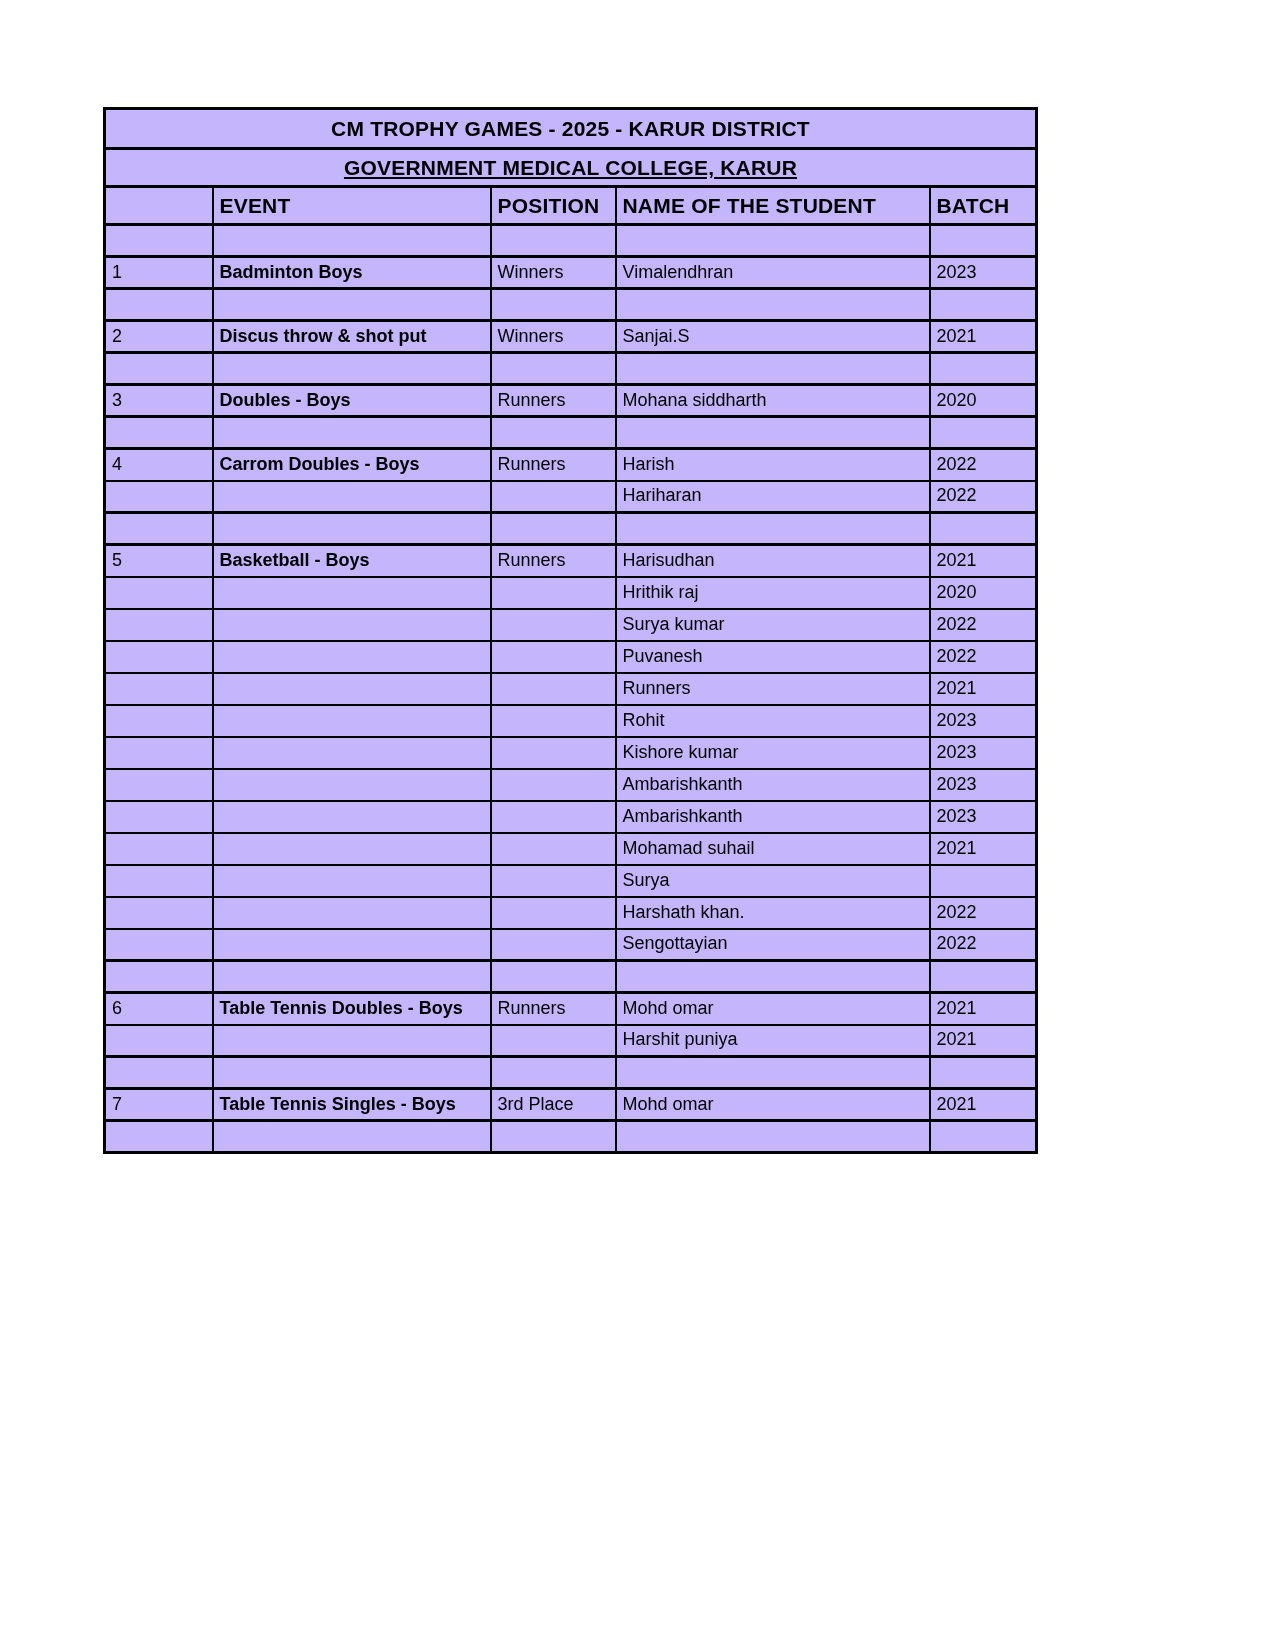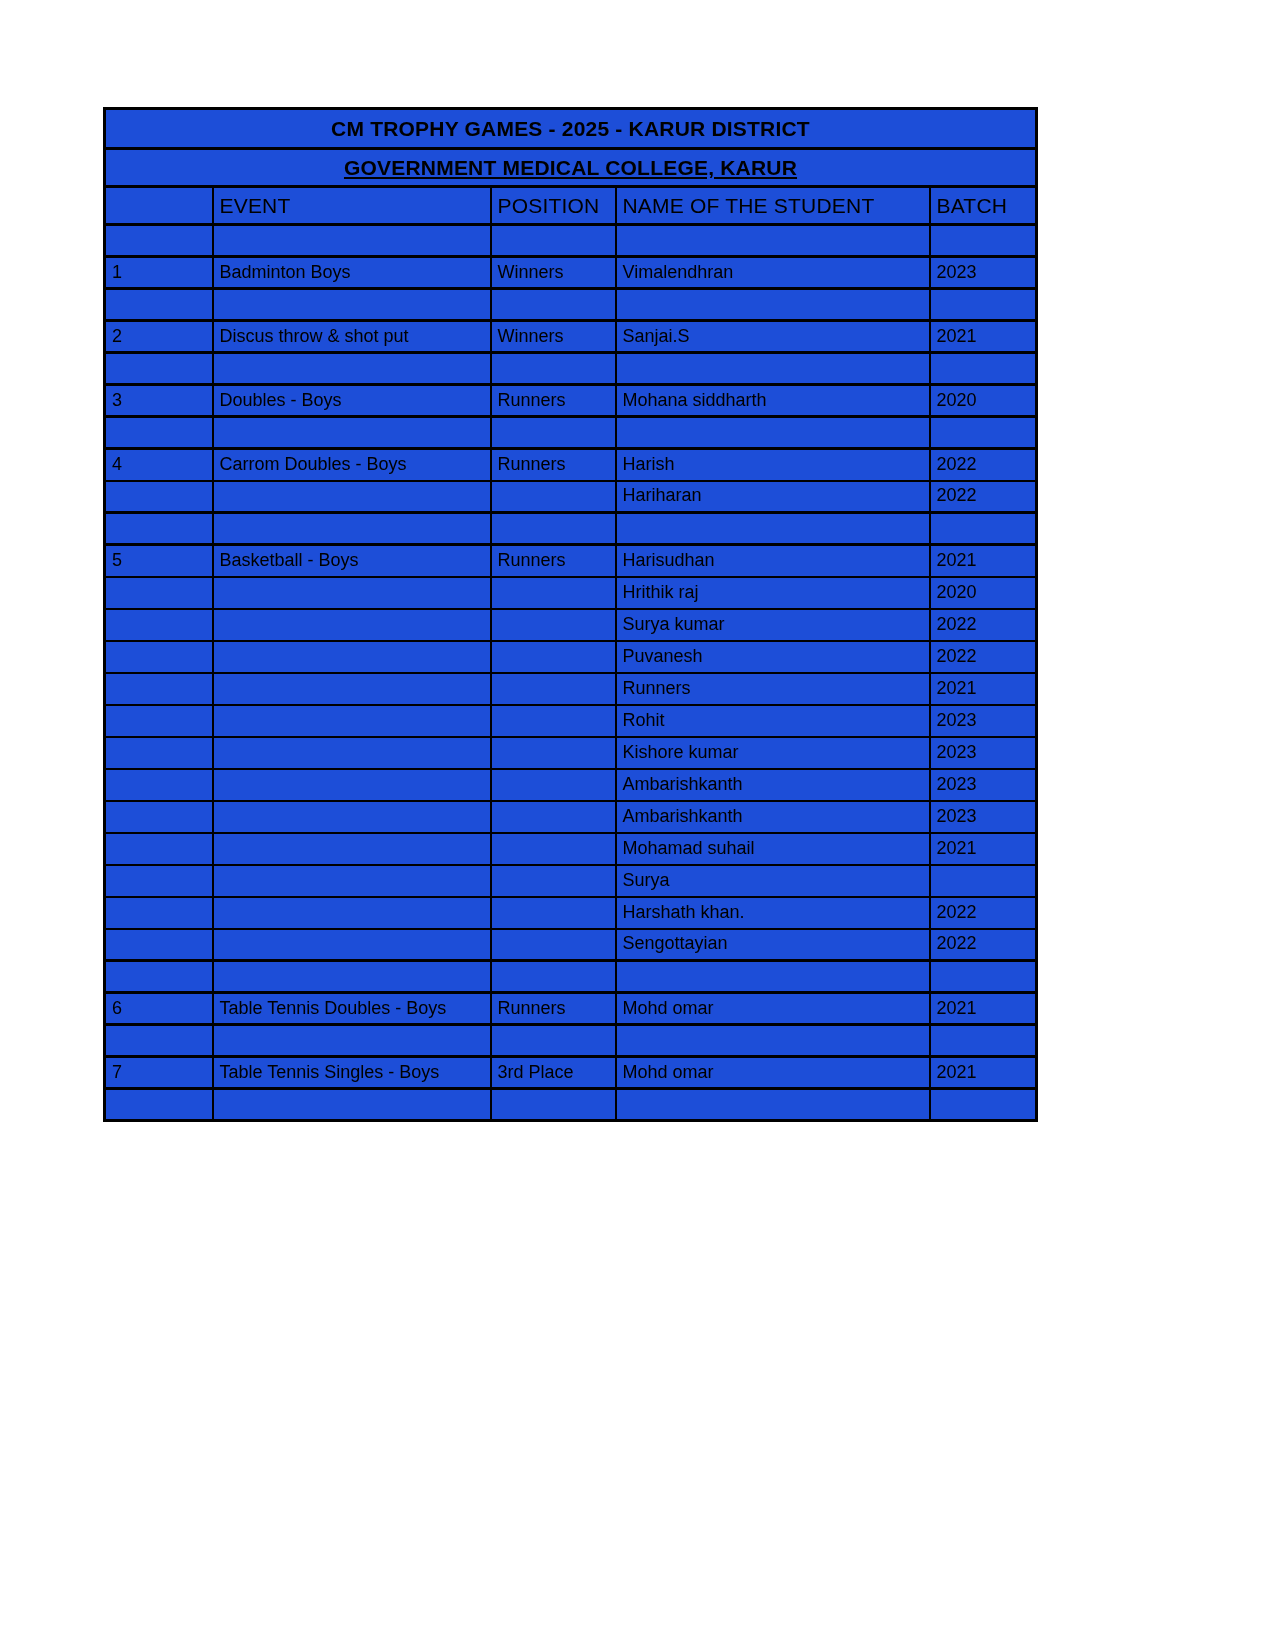--- a/index.html
+++ b/index.html
@@ -15,21 +15,21 @@
   .sheet-wrap {
     position: absolute;
     left: 103px;
     top: 107px;
   }
   table.results {
     border-collapse: collapse;
     table-layout: fixed;
     width: 932px;
     border: 3px solid #000000;
-    background: #1d4ed8;
+    background: #c4b5fd;
   }
   table.results td {
     border-left: 2px solid #000000;
     border-right: 2px solid #000000;
     border-top: 2px solid #000000;
     height: 32px;
     padding: 0 4px 0 6px;
     font-size: 18px;
     line-height: 1.1;
     vertical-align: middle;
@@ -43,29 +43,29 @@
     font-weight: 700;
     font-size: 21px;
     height: 40px;
     padding: 0;
     letter-spacing: 0.2px;
   }
   tr.title-row.second td { height: 38px; text-decoration: underline; }
   tr.header-row td {
     border-top: 3px solid #000000;
     border-bottom: 3px solid #000000;
-    font-weight: 400;
+    font-weight: 700;
     font-size: 21px;
     height: 38px;
     letter-spacing: 0.2px;
   }
   tr.entry td, tr.blank td { border-top: 3px solid #000000; }
   tr.cont td { border-top: 2px solid #000000; }
   td.col-sno { text-align: center; padding: 0; }
-  td.col-event { font-weight: 400; }
+  td.col-event { font-weight: 700; }
 </style>
 </head>
 <body>
 
 <div class="sheet-wrap">
   <table class="results">
     <colgroup>
       <col style="width:108px">
       <col style="width:278px">
       <col style="width:125px">
@@ -256,20 +256,27 @@
           <td class="col-name"></td>
           <td class="col-batch"></td>
         </tr>
         <tr class="entry">
           <td class="col-sno">6</td>
           <td class="col-event">Table Tennis Doubles - Boys</td>
           <td class="col-position">Runners</td>
           <td class="col-name">Mohd omar</td>
           <td class="col-batch">2021</td>
         </tr>
+        <tr class="cont">
+          <td class="col-sno"></td>
+          <td class="col-event"></td>
+          <td class="col-position"></td>
+          <td class="col-name">Harshit puniya</td>
+          <td class="col-batch">2021</td>
+        </tr>
         <tr class="blank">
           <td class="col-sno"></td>
           <td class="col-event"></td>
           <td class="col-position"></td>
           <td class="col-name"></td>
           <td class="col-batch"></td>
         </tr>
         <tr class="entry">
           <td class="col-sno">7</td>
           <td class="col-event">Table Tennis Singles - Boys</td>

